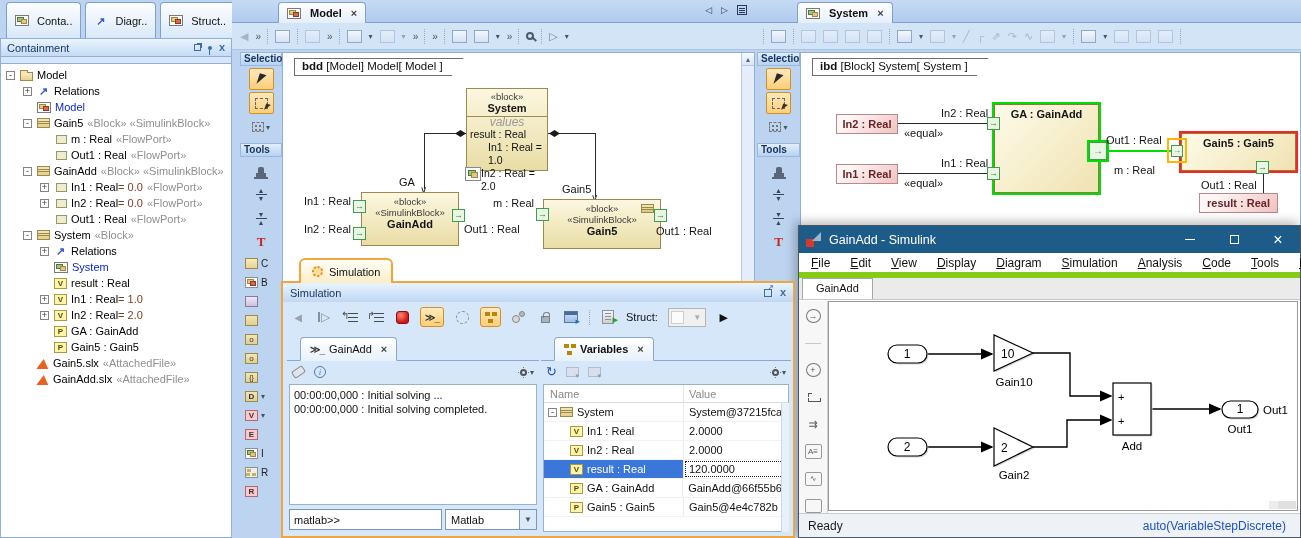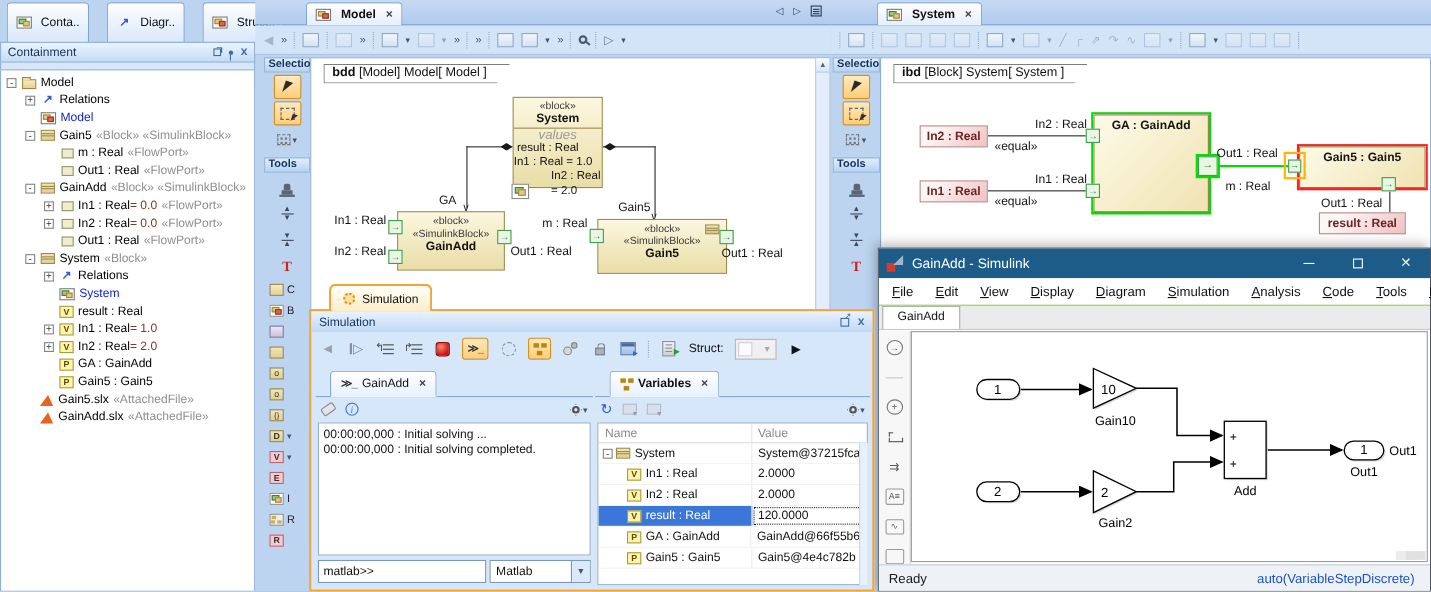--- a/index.html
+++ b/index.html
@@ -6,21 +6,21 @@
   html,body { background:#9ab4d4; }
   #root { position:relative; width:1301px; height:538px; background:#bdd4f0;
           font-family:"Liberation Sans",sans-serif; overflow:hidden; font-size:11px; color:#111; }
 
   
   .xbtn { color:#444; font-weight:bold; font-size:11px; margin-left:4px; }
   .chev { font-size:8px; color:#456; }
 
   
   .lp { position:absolute; left:0; top:0; width:232px; height:538px; }
-  .lp-tabs { height:38px; display:flex; gap:16px; padding:2px 0 0 6px;text-align:center; }
+  .lp-tabs { height:38px; display:flex; gap:4px; padding:2px 0 0 6px;text-align:center; }
   .wtab { display:flex; align-items:center; gap:4px; padding:0 8px; font-size:11px;
           background:linear-gradient(#fdfeff,#d9e8fa); border:1px solid #7da2ce; border-bottom:none;
           border-radius:4px 4px 0 0; white-space:nowrap; }
   .lp-head { height:19px; background:linear-gradient(#ecf4fe,#c3dbf5); border:1px solid #8fb0d8;
              display:flex; align-items:center; padding:0 6px; color:#14335f; }
   .lp-head .sp { margin-left:auto; display:flex; gap:7px; align-items:center; }
   .i-restore { width:7px; height:7px; border:1px solid #3a6ea5; box-shadow:2px -2px 0 -1px #3a6ea5; }
   .i-pin { width:4px; height:4px; border-radius:50%; background:#3a6ea5; position:relative; }
   .i-pin::after { content:""; position:absolute; left:1px; top:4px; width:1px; height:5px; background:#3a6ea5; }
   .i-close-blue { color:#3a6ea5; font-weight:bold; font-size:11px; line-height:9px; }
@@ -190,21 +190,21 @@
          border:1px solid #4a5560; box-shadow:-3px -3px 10px rgba(0,0,0,.28); }
   .slk-title { height:27px; background:#1d5b89; display:flex; align-items:center; color:#fff; font-size:12.5px; padding-left:7px; gap:8px; }
   .slk-appico { width:15px; height:15px; position:relative; flex:none; }
   .slk-appico::before { content:""; position:absolute; left:0; bottom:0; width:8px; height:8px; background:#d83a2a; }
   .slk-appico::after { content:""; position:absolute; right:0; top:0; border-bottom:9px solid #9fb6c8; border-left:9px solid transparent; }
   .slk-ctrl { margin-left:auto; display:flex; height:100%; }
   .slk-cbtn { width:44px; display:flex; align-items:center; justify-content:center; }
   .g-min { width:10px; height:1px; background:#fff; }
   .g-max { width:9px; height:9px; border:1px solid #fff; }
   .g-close { color:#fff; font-size:16px; line-height:14px; }
-  .slk-menu { height:25px; display:flex; align-items:center; padding-left:2px; font-size:12px; background:#fff; border-bottom:1px solid #84cc16; color:#101010;text-align:center; }
+  .slk-menu { height:25px; display:flex; align-items:center; padding-left:2px; font-size:12px; background:#fff; border-bottom:6px solid #84cc16; color:#101010;text-align:center; }
   .slk-menu span { display:inline-block; padding:2px 10px; }
   .slk-menu span::first-letter { text-decoration:underline; }
   .slk-tabbar { height:22px; background:#ebebeb; border-bottom:1px solid #c6c6c6; display:flex; align-items:flex-end; padding-left:3px; }
   .slk-tab { height:21px; background:#fff; border:1px solid #a8a8a8; border-bottom:none; padding:3px 13px 0; font-size:11px; }
   .slk-body { position:absolute; top:75px; bottom:24px; left:0; right:0; }
   .slk-lbar { position:absolute; left:0; top:0; bottom:0; width:29px; background:#f7f7f7; border-right:1px solid #d0d0d0;
               display:flex; flex-direction:column; align-items:center; padding-top:8px; gap:13px; color:#5a5a5a; }
   .sico { width:17px; height:15px; display:flex; align-items:center; justify-content:center; font-size:11px; color:#5a5a5a; }
   .sico.circ { border:1px solid #777; border-radius:50%; width:15px; height:15px; font-size:9px; }
   .sico.boxed { border:1px solid #999; border-radius:2px; font-size:8px; }
@@ -646,22 +646,22 @@
         <div class="odown" style="left:308px; top:141px;">∨</div>
         <div class="llab" style="left:279px; top:130px;">Gain5</div>
 
         <div class="blk" style="left:183px; top:35px; width:82px; height:83px;">
           <div style="border-bottom:1px solid #9c8b4d; padding:2px 0 1px;">
             <div class="st">«block»</div>
             <div class="nm">System</div>
           </div>
           <div class="st" style="font-style:italic; color:#999; font-size:12px;">values</div>
           <div style="font-size:10.5px; padding-left:3px; line-height:13px;">result : Real</div>
-          <div style="font-size:10.5px; padding-left:0; line-height:13px;">In1 : Real = 1.0</div>
-          <div style="font-size:10.5px; padding-left:14px; line-height:13px;margin-left:20px;">In2 : Real = 2.0</div>
+          <div style="font-size:10.5px; padding-left:21px; line-height:13px;">In1 : Real = 1.0</div>
+          <div style="font-size:10.5px; padding-left:14px; line-height:13px;">In2 : Real = 2.0</div>
         </div>
         <div class="subico" style="left:182px; top:114px;"></div>
 
         <div class="blk" style="left:78px; top:139px; width:98px; height:54px; padding-top:3px;">
           <div class="st">«block»</div>
           <div class="st">«SimulinkBlock»</div>
           <div class="nm">GainAdd</div>
         </div>
         <div class="port" style="left:70px; top:147px;"></div>
         <div class="port" style="left:70px; top:174px;"></div>

